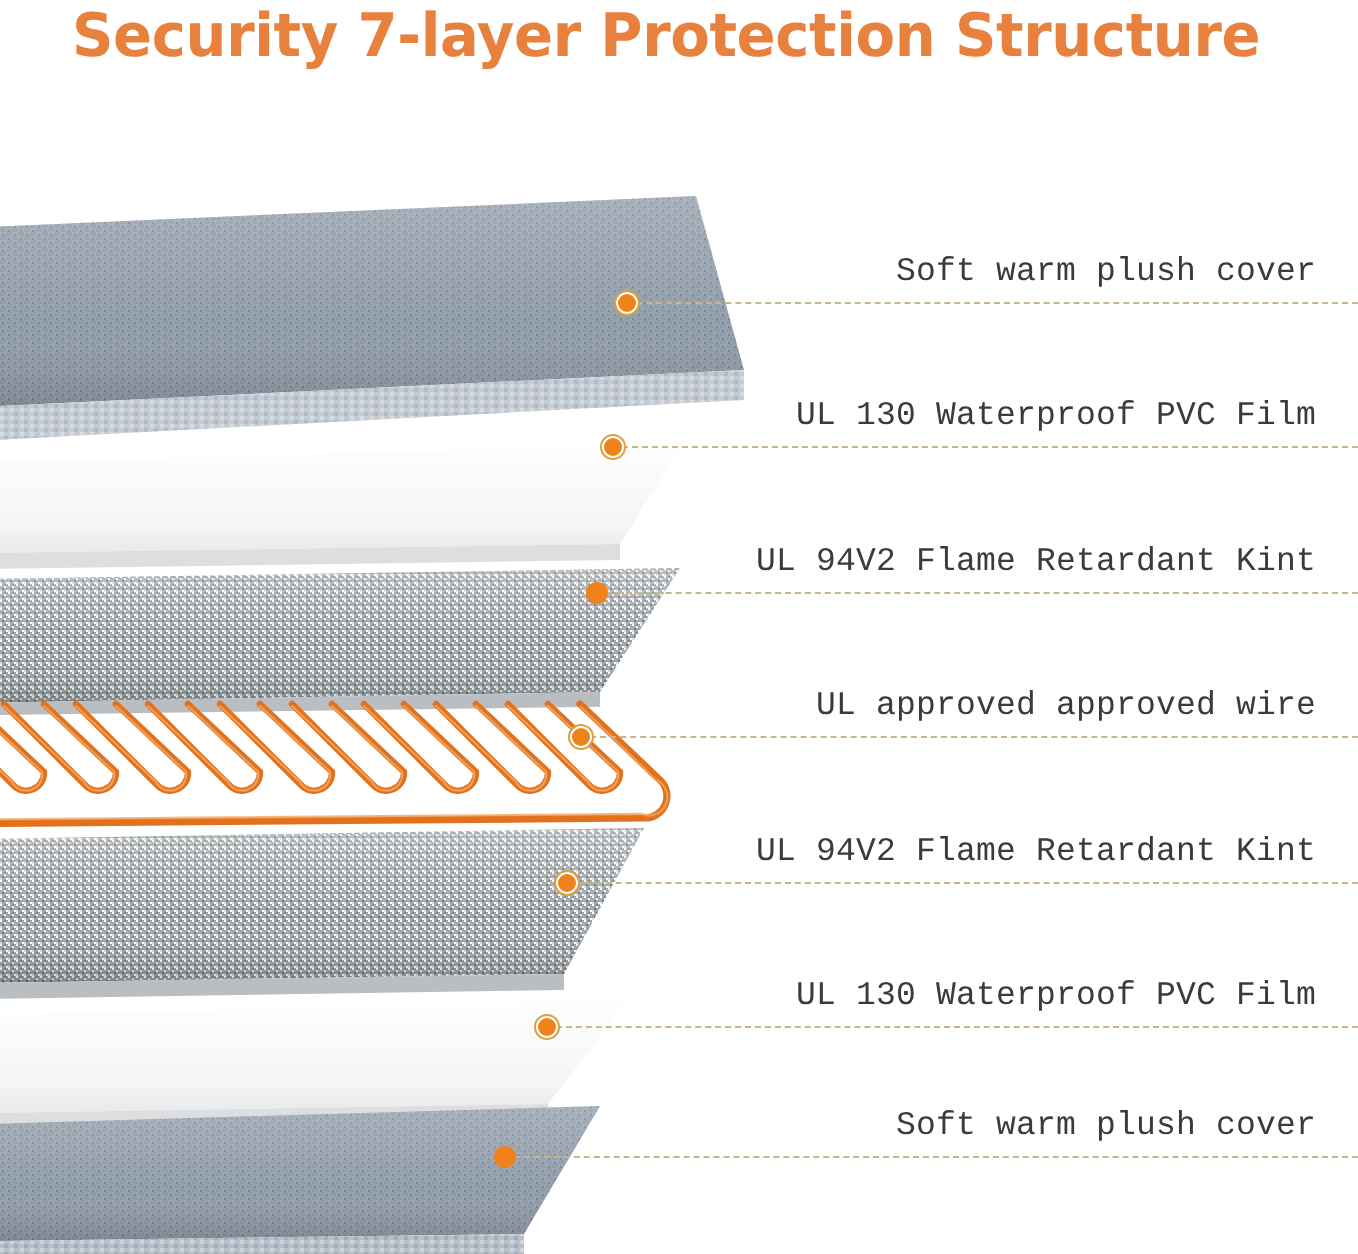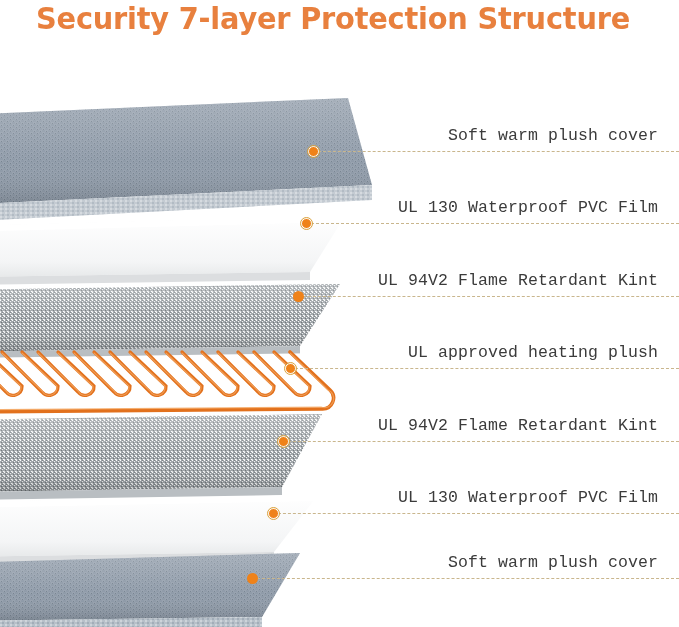--- a/index.html
+++ b/index.html
@@ -206,21 +206,21 @@
     <span class="dot ring" style="left:301px"></span>
   </div>
 
   <div class="callout" style="top:296px">
     <span class="lbl">UL 94V2 Flame Retardant Kint</span>
     <span class="dash" style="left:298px;width:381px"></span>
     <span class="dot" style="left:293px"></span>
   </div>
 
   <div class="callout" style="top:368px">
-    <span class="lbl">UL approved heating plush</span>
+    <span class="lbl">UL approved approved wire</span>
     <span class="dash" style="left:290px;width:389px"></span>
     <span class="dot ring" style="left:285px"></span>
   </div>
 
   <div class="callout" style="top:441px">
     <span class="lbl">UL 94V2 Flame Retardant Kint</span>
     <span class="dash" style="left:283px;width:396px"></span>
     <span class="dot ring" style="left:278px"></span>
   </div>
 

